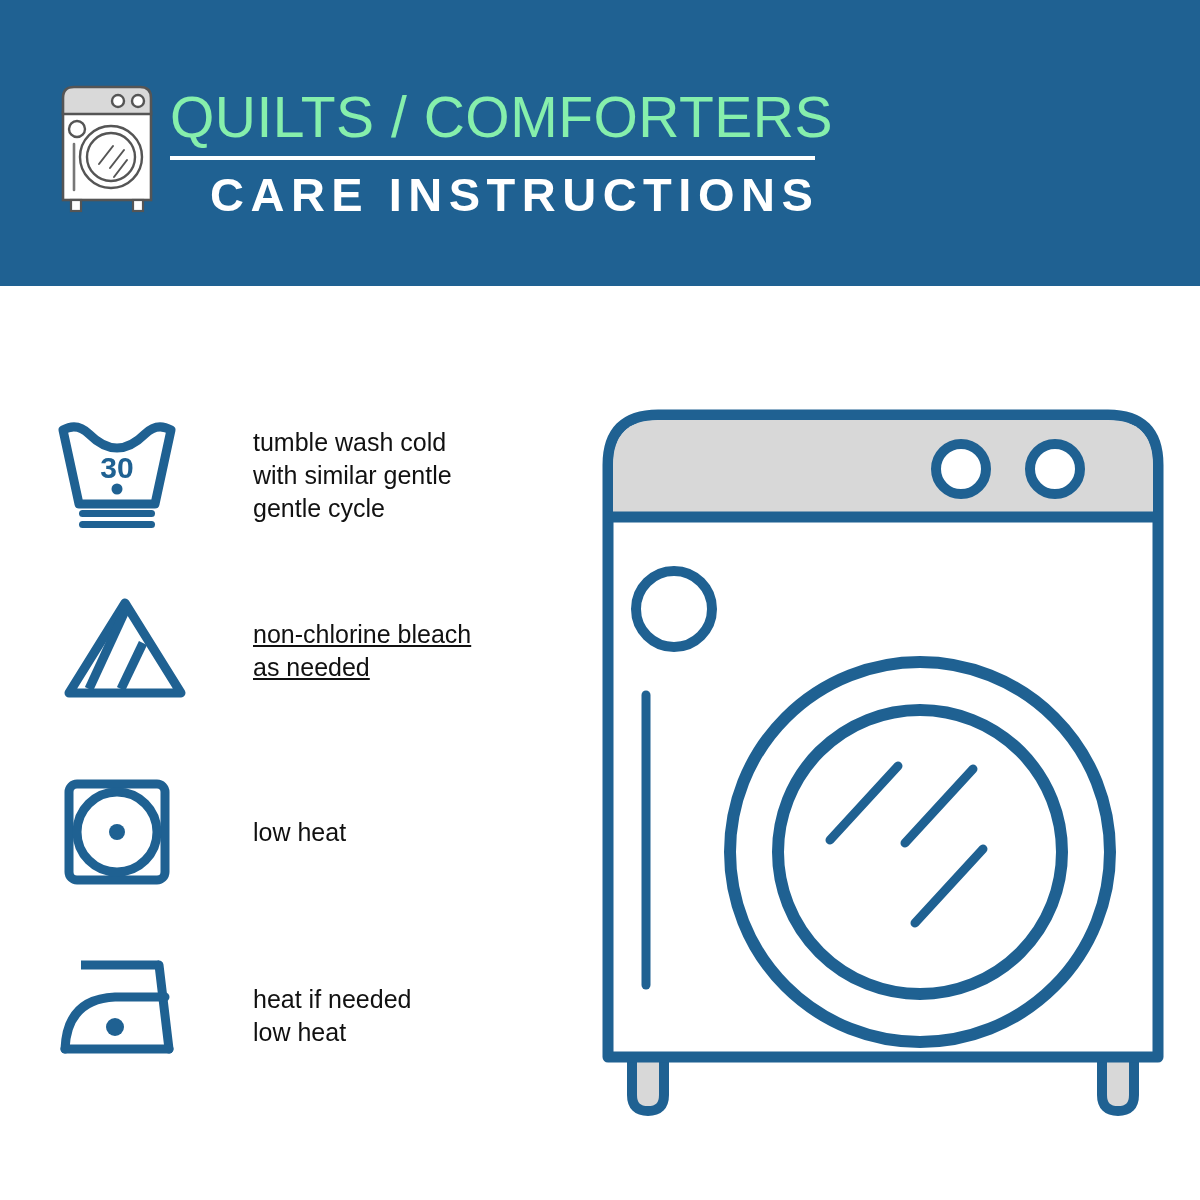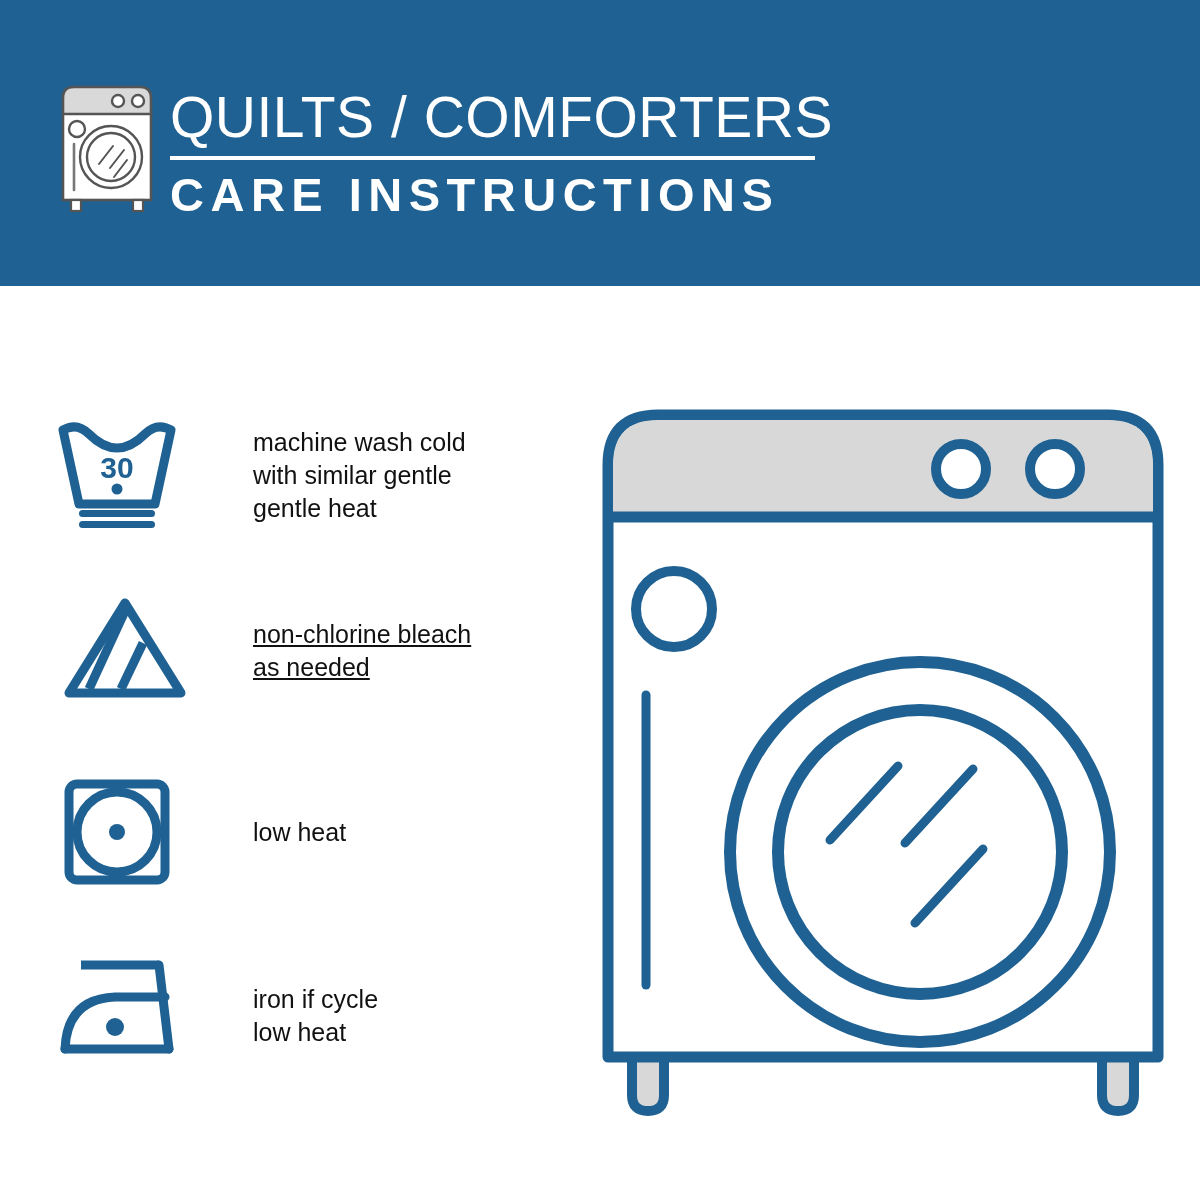--- a/index.html
+++ b/index.html
@@ -41,41 +41,42 @@
     position:absolute;
     left:170px;
     top:84px;
     width:660px;
   }
 
   .title-line1 {
     font-size:57px;
     line-height:66px;
     font-weight:300;
-    color:#ffffff;
+    color:#86efac;
     letter-spacing:0.5px;
     white-space:nowrap;
     font-family:"Liberation Sans", sans-serif;
   }
 
   .title-rule {
     width:645px;
     height:4px;
     background:#ffffff;
     margin:6px 0 6px 0;
   }
 
   .title-line2 {
     font-size:47px;
     line-height:58px;
     font-weight:bold;
     color:#ffffff;
     letter-spacing:6.5px;
     white-space:nowrap;
     font-family:"Liberation Sans", sans-serif;
+    margin-left:40px;
   }
 
   
   .care-list {
     position:absolute;
     left:0;
     top:286px;
     width:540px;
     height:1083px;
   }
@@ -176,23 +177,23 @@
 
           <text x="62" y="62" font-family="Liberation Sans, sans-serif" font-size="30" font-weight="bold" fill="#1f6192" text-anchor="middle">30</text>
 
           <circle cx="62" cy="73" r="5.5" fill="#1f6192"></circle>
 
           <rect x="24" y="94" width="76" height="7" rx="3.5" fill="#1f6192"></rect>
           <rect x="24" y="105" width="76" height="7" rx="3.5" fill="#1f6192"></rect>
         </svg>
       </div>
       <div class="txt">
-        <div>machine wash cold</div>
+        <div>tumble wash cold</div>
         <div>with similar gentle</div>
-        <div>gentle heat</div>
+        <div>gentle cycle</div>
       </div>
     </div>
 
     <div class="care-row" id="row-bleach">
       <div class="sym">
         <svg viewBox="0 0 140 112" width="140" height="112" xmlns="http://www.w3.org/2000/svg">
 
           <path d="M70 12 L126 102 L14 102 Z" fill="none" stroke="#1f6192" stroke-width="9" stroke-linejoin="round"></path>
 
           <line x1="70" y1="20" x2="34" y2="98" stroke="#1f6192" stroke-width="9" stroke-linecap="butt"></line>
@@ -225,21 +226,21 @@
           <path d="M26 14 L104 14" stroke="#1f6192" stroke-width="9" stroke-linecap="butt"></path>
 
           <path d="M114 98 L104 14" stroke="#1f6192" stroke-width="9" stroke-linecap="round"></path>
           <path d="M10 98 Q12 48 60 46 L110 46" fill="none" stroke="#1f6192" stroke-width="9" stroke-linecap="round" stroke-linejoin="round"></path>
           <path d="M10 98 L114 98" stroke="#1f6192" stroke-width="9" stroke-linecap="round"></path>
 
           <circle cx="60" cy="76" r="9" fill="#1f6192"></circle>
         </svg>
       </div>
       <div class="txt">
-        <div>iron if cycle</div>
+        <div>heat if needed</div>
         <div>low heat</div>
       </div>
     </div>
 
   </div>
 
   <div class="machine">
     <svg viewBox="0 0 570 712" width="570" height="712" xmlns="http://www.w3.org/2000/svg">
 
       <g>

